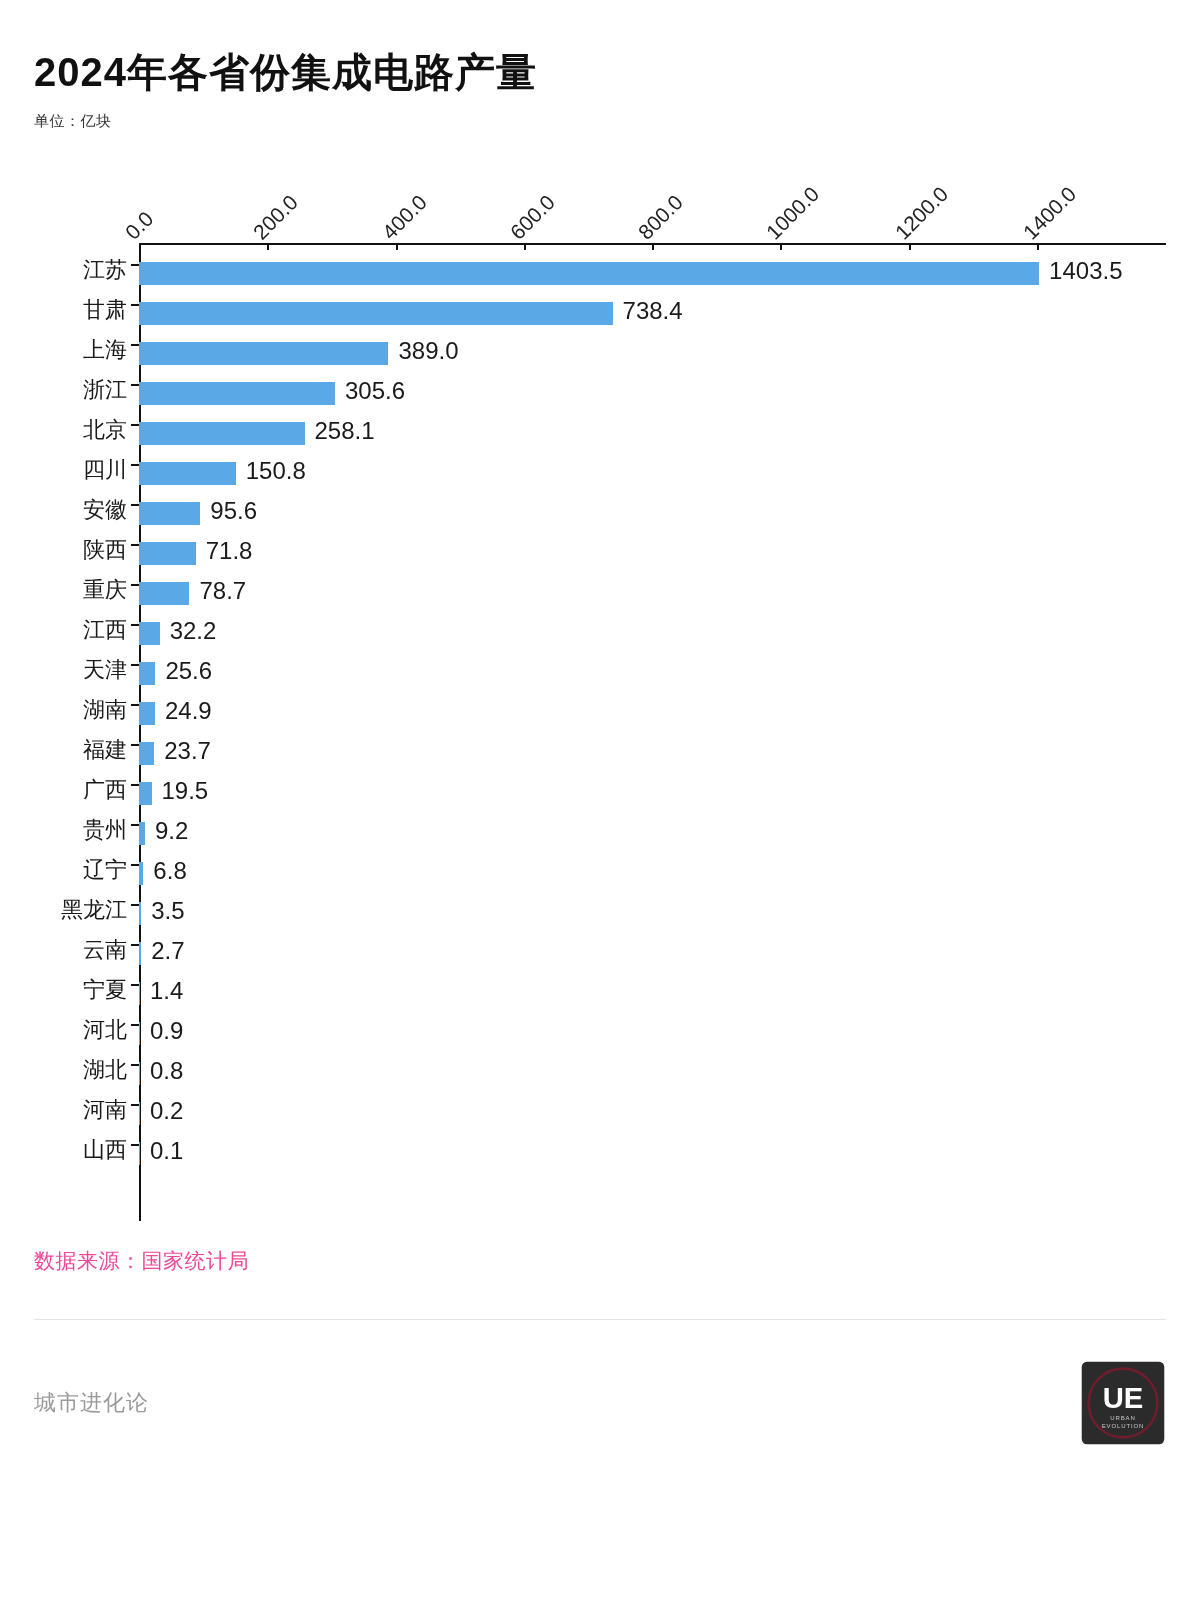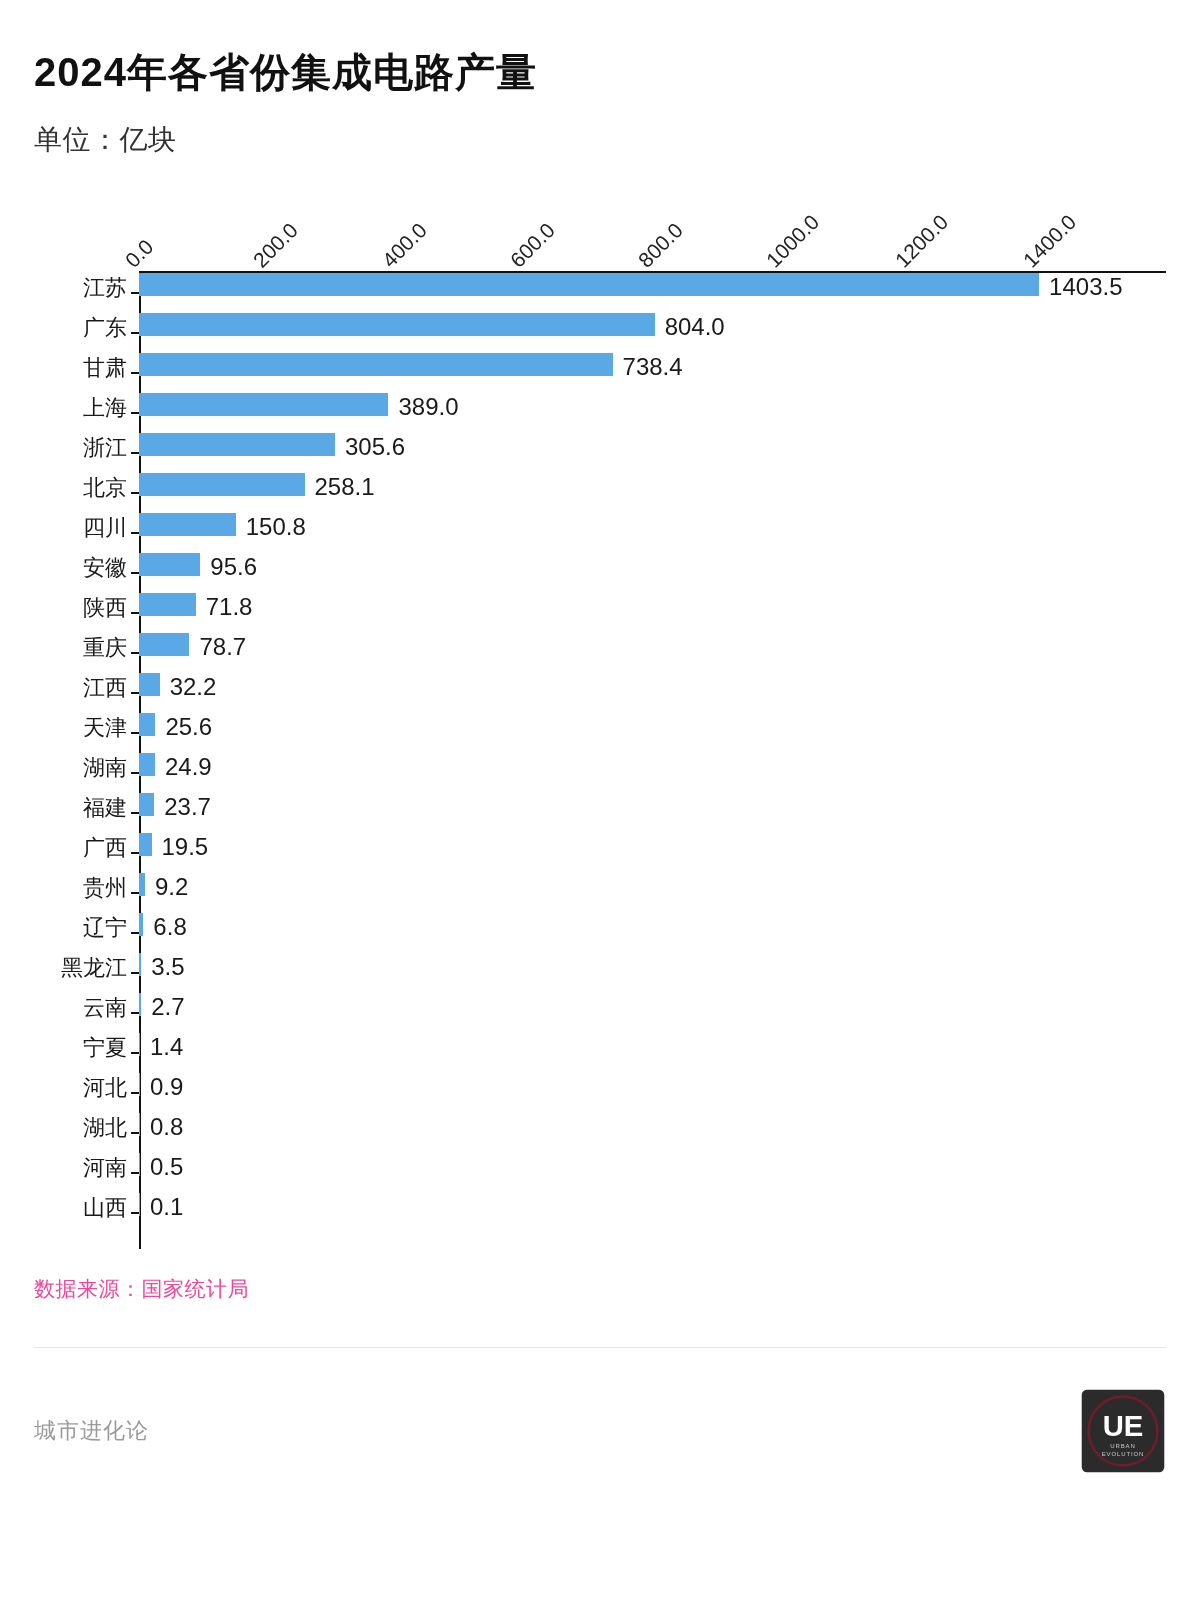--- a/index.html
+++ b/index.html
@@ -24,23 +24,23 @@
   }
   .title {
     font-size: 40px;
     font-weight: bold;
     letter-spacing: 1px;
     color: #111111;
     padding-top: 48px;
     line-height: 1.2;
   }
   .unit {
-    font-size: 28px;
+    font-size: 15px;
     color: #333333;
-    margin-top: 25px;
+    margin-top: 16px;
     letter-spacing: 0.5px;
   }
 
   
   .chart {
     position: relative;
     margin-top: 22px;
     height: 1090px;
   }
   
@@ -88,21 +88,21 @@
     position: absolute;
     left: 105px;
     top: 92px;
     right: 0;
     bottom: 0;
   }
   .row {
     position: relative;
     height: 40px;
     display: flex;
-    align-items: flex-start;
+    align-items: flex-end;
   }
   .cat-label {
     position: absolute;
     right: 100%;
     margin-right: 12px;
     font-size: 22px;
     color: #1a1a1a;
     white-space: nowrap;
   }
   .tick-y {
@@ -190,26 +190,20 @@
     <div class="axis-left"></div>
     <div class="bars" id="bars">
         <div class="row">
           <div class="tick-y"></div>
           <div class="cat-label">江苏</div>
           <div class="bar" style="width: 900.111px; background: rgb(90, 169, 230);"></div>
           <div class="bar-value">1403.5</div>
         </div>
         <div class="row">
           <div class="tick-y"></div>
-          <div class="cat-label">广东</div>
-          <div class="bar" style="width: 515.632px; background: rgb(90, 169, 230);"></div>
-          <div class="bar-value">804.0</div>
-        </div>
-        <div class="row">
-          <div class="tick-y"></div>
           <div class="cat-label">甘肃</div>
           <div class="bar" style="width: 473.561px; background: rgb(90, 169, 230);"></div>
           <div class="bar-value">738.4</div>
         </div>
         <div class="row">
           <div class="tick-y"></div>
           <div class="cat-label">上海</div>
           <div class="bar" style="width: 249.479px; background: rgb(90, 169, 230);"></div>
           <div class="bar-value">389.0</div>
         </div>
@@ -318,21 +312,21 @@
         <div class="row">
           <div class="tick-y"></div>
           <div class="cat-label">湖北</div>
           <div class="bar" style="width: 1px; background: rgb(90, 169, 230);"></div>
           <div class="bar-value">0.8</div>
         </div>
         <div class="row">
           <div class="tick-y"></div>
           <div class="cat-label">河南</div>
           <div class="bar" style="width: 1px; background: rgb(90, 169, 230);"></div>
-          <div class="bar-value">0.5</div>
+          <div class="bar-value">0.2</div>
         </div>
         <div class="row">
           <div class="tick-y"></div>
           <div class="cat-label">山西</div>
           <div class="bar" style="width: 1px; background: rgb(90, 169, 230);"></div>
           <div class="bar-value">0.1</div>
         </div>
       </div>
   </div>
 

